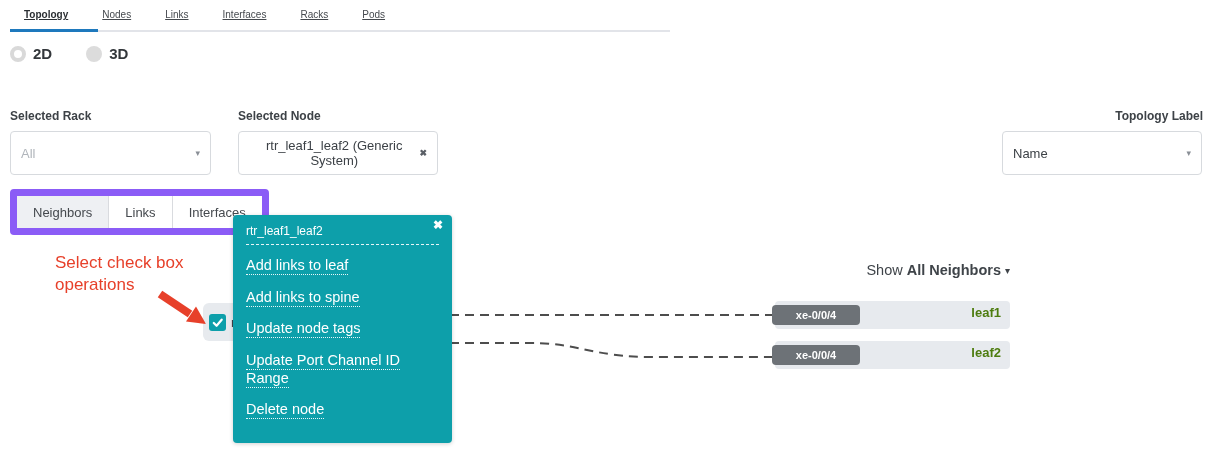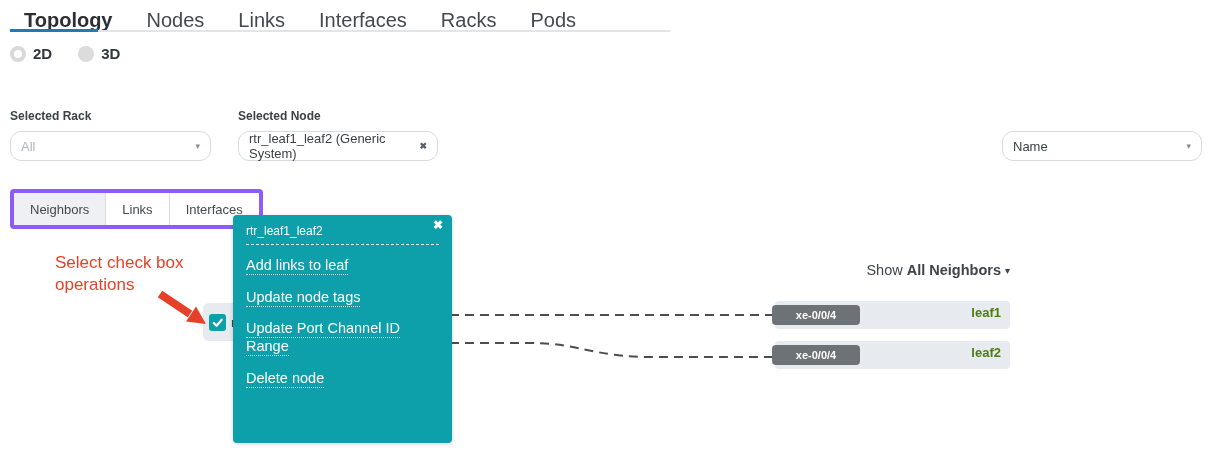--- a/index.html
+++ b/index.html
@@ -2,48 +2,48 @@
 <html><head>
 <meta charset="utf-8">
 <style>
   * { margin:0; padding:0; box-sizing:border-box; }
   html,body { background:#fff; }
   body { font-family:"Liberation Sans", sans-serif; color:#3d4247; }
   #app { position:relative; width:1210px; height:455px; background:#fff; overflow:hidden; }
 
   
   .tabbar { position:absolute; left:24px; top:7px; display:flex; gap:34px; }
-  .tab { font-size:20px; color:#45494e; padding:2px 0 8px; cursor:pointer; white-space:nowrap; }
+  .tab { font-size:10px; color:#45494e; padding:2px 0 8px; cursor:pointer; white-space:nowrap;text-decoration:underline; }
   .tab.active { font-weight:bold; color:#2b2f33; }
   .tab-underline { position:absolute; left:10px; top:30px; width:660px; height:2px; background:#e2e4e9; }
   .tab-underline-active { position:absolute; left:10px; top:29px; width:88px; height:3px; background:#1e79bd; }
 
   
-  .viewtoggle { position:absolute; left:10px; top:45px; display:flex; gap:26px; align-items:center; }
+  .viewtoggle { position:absolute; left:10px; top:45px; display:flex; gap:34px; align-items:center; }
   .radio-opt { display:flex; align-items:center; gap:7px; cursor:pointer; }
   .radio-circle { width:16px; height:16px; border-radius:50%; }
   .radio-circle.sel { border:4.5px solid #d9d9d9; background:#fff; }
   .radio-circle.unsel { background:#dcdcdc; }
   .radio-label { font-weight:bold; font-size:15px; color:#33373b; }
 
   
   .fieldlabel { position:absolute; font-size:12px; font-weight:bold; color:#3d4247; top:109px; }
   .lbl-rack { left:10px; }
   .lbl-node { left:238px; }
   .lbl-toplabel { left:1002px; width:201px; text-align:right; }
-  .selectbox { position:absolute; top:131px; height:30px; border:1px solid #d7dade; border-radius:11px;
+  .selectbox { position:absolute; top:131px; height:44px; border:1px solid #d7dade; border-radius:4px;
                background:#fff; display:flex; align-items:center; padding:0 10px; font-size:13px; cursor:pointer; }
   .sb-rack { left:10px; width:201px; color:#b0b5bb; }
-  .sb-node { left:238px; width:200px; color:#3c4146; }
+  .sb-node { left:238px; width:200px; color:#3c4146;text-align:center; }
   .sb-label { left:1002px; width:200px; color:#3c4146; }
   .sb-caret { margin-left:auto; font-size:9px; color:#8a8f96; }
   .sb-clear { margin-left:auto; font-size:11px; color:#5a5f66; cursor:pointer; font-weight:bold; }
 
   
-  .subtabs { position:absolute; left:10px; top:189px; display:flex; border:4px solid #8b5cf6; border-radius:4px; overflow:hidden; background:#fff; }
+  .subtabs { position:absolute; left:10px; top:189px; display:flex; border:7px solid #8b5cf6; border-radius:4px; overflow:hidden; background:#fff; }
   .subtab { font-size:13px; color:#45494e; padding:0 16px; height:32px; display:flex; align-items:center; cursor:pointer; background:#fff; border:none; border-right:1px solid #d9dbdf; font-family:inherit; }
   .subtab:last-child { border-right:none; }
   .subtab.active { background:#eef0f3; }
 
   
   .annotation { position:absolute; left:55px; top:252px; font-size:17px; line-height:22px; color:#e7402a; }
 
   
   .canvas-svg { position:absolute; left:0; top:0; width:1210px; height:455px; pointer-events:none; z-index:1; }
   .arrow-svg  { position:absolute; left:0; top:0; width:1210px; height:455px; pointer-events:none; z-index:6; }
@@ -94,20 +94,21 @@
       <span class="radio-label">2D</span>
     </div>
     <div class="radio-opt">
       <span class="radio-circle unsel"></span>
       <span class="radio-label">3D</span>
     </div>
   </div>
 
   <div class="fieldlabel lbl-rack">Selected Rack</div>
   <div class="fieldlabel lbl-node">Selected Node</div>
+  <div class="fieldlabel lbl-toplabel">Topology Label</div>
 
   <div class="selectbox sb-rack">
     <span>All</span>
     <span class="sb-caret">▾</span>
   </div>
   <div class="selectbox sb-node">
     <span>rtr_leaf1_leaf2 (Generic System)</span>
     <span class="sb-clear" style="font-size:9px;">✖</span>
   </div>
   <div class="selectbox sb-label">
@@ -143,20 +144,21 @@
       </svg>
     </span>
     <span class="nodebox-label">rtr_leaf1_leaf2</span>
   </div>
 
   <div class="popup">
     <span class="popup-close">✖</span>
     <div class="popup-title">rtr_leaf1_leaf2</div>
     <ul class="popup-menu">
       <li><span>Add links to leaf</span></li>
+      <li><span>Add links to spine</span></li>
       <li><span>Update node tags</span></li>
       <li><span>Update Port Channel ID Range</span></li>
       <li><span>Delete node</span></li>
     </ul>
   </div>
 
   <div class="show-neighbors">
     <span>Show</span>
     <b>All Neighbors</b><span class="show-caret">▾</span>
   </div>

